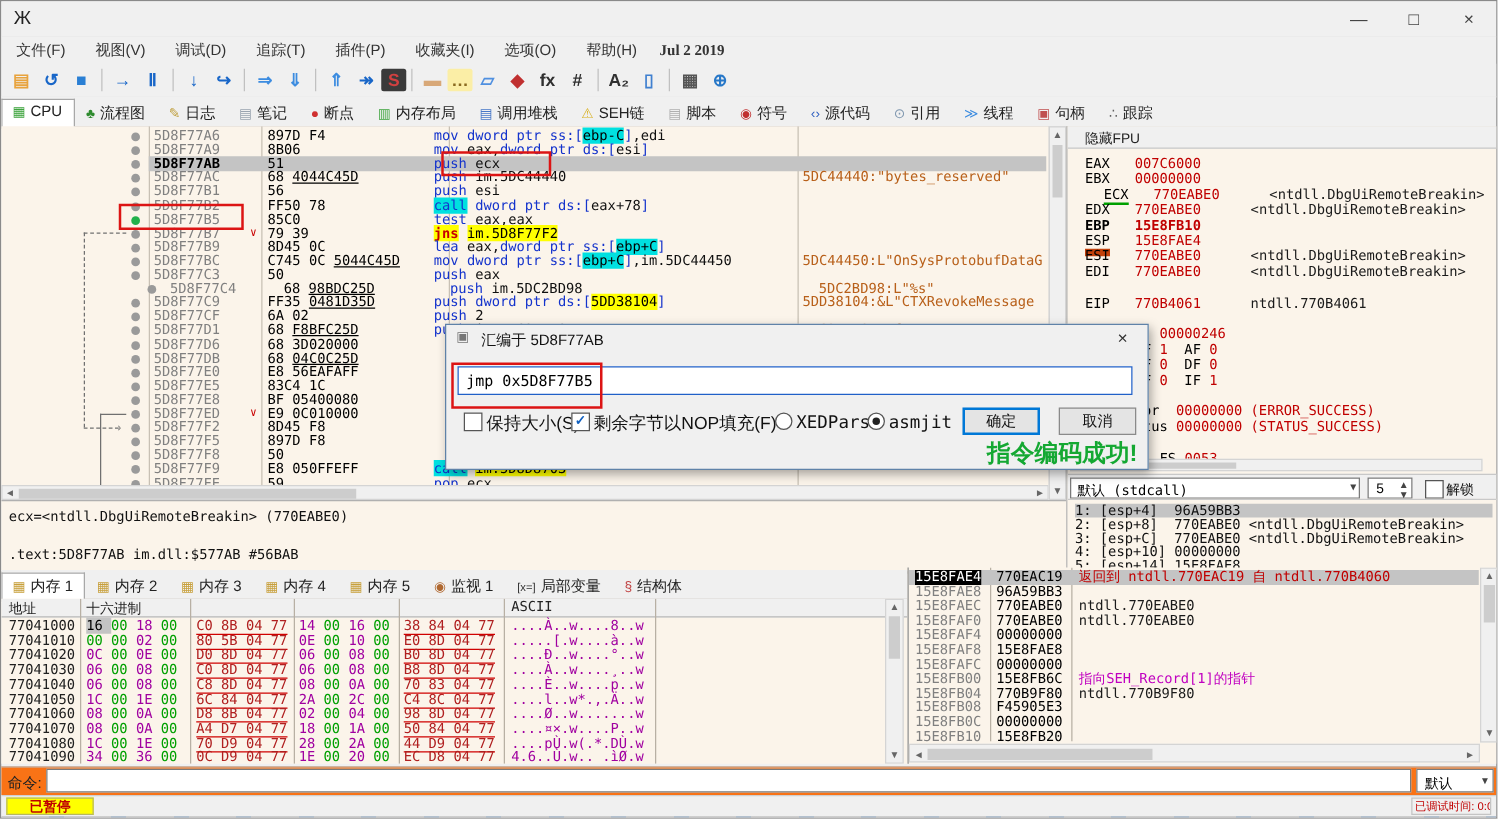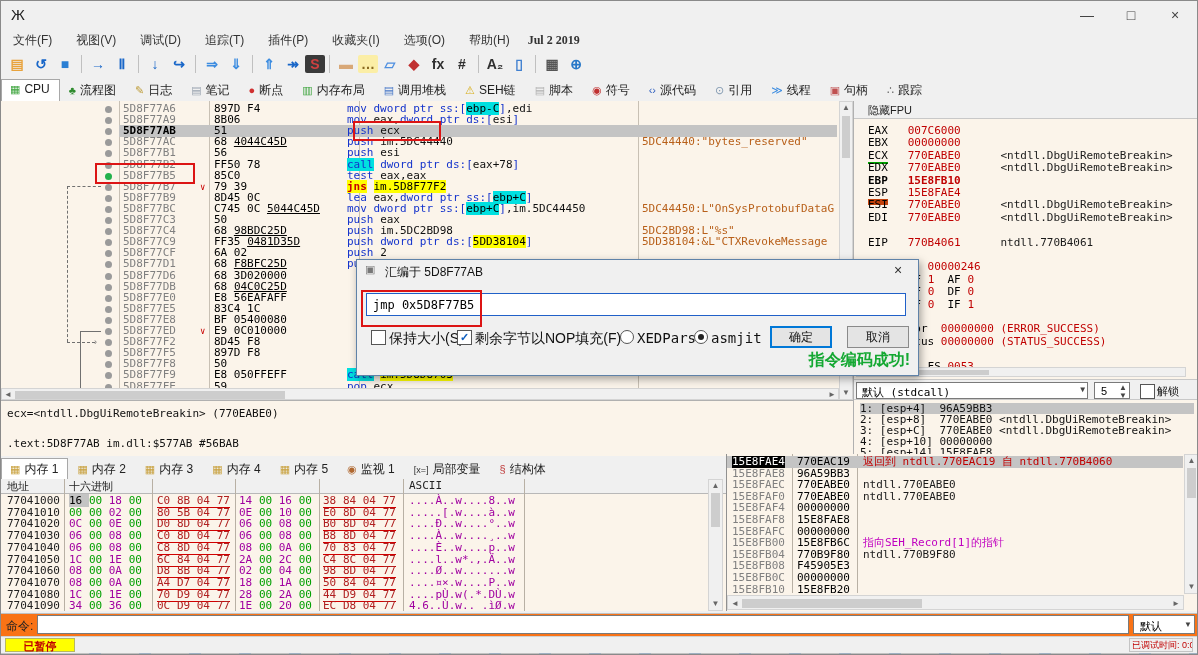--- a/index.html
+++ b/index.html
@@ -66,21 +66,21 @@
   #dialog .dtitle{position:absolute;left:10px;top:4px;font-size:12px;color:#111;}
   #dialog .dico{position:absolute;left:-2px;top:-1px;font-size:11px;color:#777;}
   #dialog .dclose{position:absolute;right:8px;top:2px;width:24px;height:18px;text-align:center;font-size:14px;color:#333;}
   #asm-input{position:absolute;left:9px;top:33px;width:540px;height:23px;border:1px solid #2060C8;background:#fff;font-family:"DejaVu Sans Mono",monospace;font-size:12px;padding:0 0 0 6px;box-sizing:border-box;}
   .cbbox{position:absolute;width:13px;height:13px;background:#fff;border:1px solid #555;font-size:11px;line-height:12px;text-align:center;color:#1060C0;font-weight:bold;}
   .rdo{position:absolute;width:12px;height:12px;background:#fff;border:1px solid #555;border-radius:50%;}
   .rdo .fill{position:absolute;left:3px;top:3px;width:6px;height:6px;border-radius:50%;background:#222;}
   .dlbl{position:absolute;font-size:14px;color:#111;white-space:nowrap;}
   .dbtn{position:absolute;width:62px;height:22px;background:#e4e4e4;border:1px solid #8a8a8a;font-size:12px;text-align:center;line-height:20px;color:#111;box-sizing:border-box;}
   .dbtn.def{border:2px solid #0078D7;line-height:18px;}
-  #dlgstatus{position:absolute;right:8px;top:90px;font-size:16px;font-weight:bold;color:#14A832;}
+  #dlgstatus{position:absolute;right:8px;top:90px;font-size:19px;font-weight:bold;color:#14A832;}
   
   .anno{position:absolute;border:2px solid #DC1414;z-index:60;background:transparent;}
   
   #memtabs{position:absolute;left:0;top:455px;width:725px;height:23px;background:#f0f0f0;border-bottom:1px solid #a8a8a8;}
   #memtabs .tab{height:20px;margin-top:2px;padding-top:2px;}
   #mempanel{position:absolute;left:0;top:478px;width:725px;height:132px;background:#FBF4EA;overflow:hidden;}
   #memhdr{position:absolute;left:0;top:0;width:100%;height:14px;background:#f0f0f0;border-bottom:1px solid #b8b8b8;font-size:11px;color:#222;}
   .memrow{position:absolute;font-family:"DejaVu Sans Mono",monospace;font-size:11px;line-height:12px;white-space:pre;}
   .maddr{position:absolute;left:6px;color:#202020;}
   .mgrp{position:absolute;}
@@ -144,21 +144,21 @@
         <div class="drow" style="top: 13.1px; text-decoration: underline;"><span class="dot"></span><span class="daddr">5D8F77A9</span><span class="dbytes"><span>8B06</span></span><span class="dinstr"><span class="sg-m">mov </span><span class="sg-r">eax,</span><span class="sg-m">dword ptr ds:[</span><span class="sg-r">esi</span><span class="sg-m">]</span></span></div>
         <div class="drow" style="top: 24.2px;"><div class="selband"></div><span class="dot"></span><span class="daddr selb">5D8F77AB</span><span class="dbytes"><span>51</span></span><span class="dinstr"><span class="sg-m">push </span><span class="sg-r">ecx</span></span></div>
         <div class="drow" style="top: 35.3px;"><span class="dot"></span><span class="daddr">5D8F77AC</span><span class="dbytes"><span>68 </span><span class="u">4044C45D</span></span><span class="dinstr"><span class="sg-m">push </span><span class="sg-r">im.5DC44440</span></span><span class="dcmt">5DC44440:"bytes_reserved"</span></div>
         <div class="drow" style="top: 46.4px;"><span class="dot"></span><span class="daddr">5D8F77B1</span><span class="dbytes"><span>56</span></span><span class="dinstr"><span class="sg-m">push </span><span class="sg-r">esi</span></span></div>
         <div class="drow" style="top: 57.5px;"><span class="dot"></span><span class="daddr">5D8F77B2</span><span class="dbytes"><span>FF50 78</span></span><span class="dinstr"><span class="sg-cb">call</span><span class="sg-r"> </span><span class="sg-m">dword ptr ds:[</span><span class="sg-r">eax+78</span><span class="sg-m">]</span></span></div>
         <div class="drow" style="top: 68.6px;"><span class="dot green"></span><span class="daddr">5D8F77B5</span><span class="dbytes"><span>85C0</span></span><span class="dinstr"><span class="sg-m">test </span><span class="sg-r">eax,eax</span></span></div>
         <div class="drow" style="top: 79.7px;"><span class="dot"></span><span class="redv">∨</span><span class="daddr">5D8F77B7</span><span class="dbytes"><span>79 39</span></span><span class="dinstr"><span class="sg-jn">jns</span><span class="sg-r"> </span><span class="sg-yb">im.5D8F77F2</span></span></div>
         <div class="drow" style="top: 90.8px;"><span class="dot"></span><span class="daddr">5D8F77B9</span><span class="dbytes"><span>8D45 0C</span></span><span class="dinstr"><span class="sg-m">lea </span><span class="sg-r">eax,</span><span class="sg-m">dword ptr ss:[</span><span class="sg-cy">ebp+C</span><span class="sg-m">]</span></span></div>
         <div class="drow" style="top: 101.9px;"><span class="dot"></span><span class="daddr">5D8F77BC</span><span class="dbytes"><span>C745 0C </span><span class="u">5044C45D</span></span><span class="dinstr"><span class="sg-m">mov </span><span class="sg-m">dword ptr ss:[</span><span class="sg-cy">ebp+C</span><span class="sg-m">]</span><span class="sg-r">,im.5DC44450</span></span><span class="dcmt">5DC44450:L"OnSysProtobufDataG</span></div>
         <div class="drow" style="top: 113px;"><span class="dot"></span><span class="daddr">5D8F77C3</span><span class="dbytes"><span>50</span></span><span class="dinstr"><span class="sg-m">push </span><span class="sg-r">eax</span></span></div>
-        <div class="drow" style="top: 124.1px;"><span class="dot"></span><span class="daddr">5D8F77C4</span><span class="dbytes"><span>68 </span><span class="u">98BDC25D</span></span><span class="dinstr"><span class="sg-m">push </span><span class="sg-r">im.5DC2BD98</span></span><span class="dcmt">5DC2BD98:L"%s"</span></div>
+        <div class="drow" style="top: 124.1px; margin-left: 13px;"><span class="dot"></span><span class="daddr">5D8F77C4</span><span class="dbytes"><span>68 </span><span class="u">98BDC25D</span></span><span class="dinstr"><span class="sg-m">push </span><span class="sg-r">im.5DC2BD98</span></span><span class="dcmt">5DC2BD98:L"%s"</span></div>
         <div class="drow" style="top: 135.2px;"><span class="dot"></span><span class="daddr">5D8F77C9</span><span class="dbytes"><span>FF35 </span><span class="u">0481D35D</span></span><span class="dinstr"><span class="sg-m">push </span><span class="sg-m">dword ptr ds:[</span><span class="sg-yb">5DD38104</span><span class="sg-m">]</span></span><span class="dcmt">5DD38104:&amp;L"CTXRevokeMessage</span></div>
         <div class="drow" style="top: 146.3px;"><span class="dot"></span><span class="daddr">5D8F77CF</span><span class="dbytes"><span>6A 02</span></span><span class="dinstr"><span class="sg-m">push </span><span class="sg-r">2</span></span></div>
         <div class="drow" style="top: 157.4px;"><span class="dot"></span><span class="daddr">5D8F77D1</span><span class="dbytes"><span>68 </span><span class="u">F8BFC25D</span></span><span class="dinstr"><span class="sg-m">push </span><span class="sg-r">im.5DC2BFF8</span></span><span class="dcmt">5DC2BFF8:L"func"</span></div>
         <div class="drow" style="top: 168.5px;"><span class="dot"></span><span class="daddr">5D8F77D6</span><span class="dbytes"><span>68 3D020000</span></span><span class="dinstr"></span></div>
         <div class="drow" style="top: 179.6px;"><span class="dot"></span><span class="daddr">5D8F77DB</span><span class="dbytes"><span>68 </span><span class="u">04C0C25D</span></span><span class="dinstr"></span></div>
         <div class="drow" style="top: 190.7px;"><span class="dot"></span><span class="daddr">5D8F77E0</span><span class="dbytes"><span>E8 56EAFAFF</span></span><span class="dinstr"></span></div>
         <div class="drow" style="top: 201.8px;"><span class="dot"></span><span class="daddr">5D8F77E5</span><span class="dbytes"><span>83C4 1C</span></span><span class="dinstr"></span></div>
         <div class="drow" style="top: 212.9px;"><span class="dot"></span><span class="daddr">5D8F77E8</span><span class="dbytes"><span>BF 05400080</span></span><span class="dinstr"></span></div>
         <div class="drow" style="top: 224px;"><span class="dot"></span><span class="redv">∨</span><span class="daddr">5D8F77ED</span><span class="dbytes"><span>E9 0C010000</span></span><span class="dinstr"></span></div>
         <div class="drow" style="top: 235.1px;"><span class="dot"></span><span class="daddr">5D8F77F2</span><span class="dbytes"><span>8D45 F8</span></span><span class="dinstr"></span></div>
@@ -183,21 +183,21 @@
   <div id="infobox">
     <div style="position:absolute;left:6px;top:6px;">ecx=&lt;ntdll.DbgUiRemoteBreakin&gt; (770EABE0)</div>
     <div style="position:absolute;left:6px;top:36px;">.text:5D8F77AB im.dll:$577AB #56BAB</div>
   </div>
 
   <div id="regs">
     <div id="fpubar">隐藏FPU</div>
     <div id="reglines">
         <div class="regline" style="top: 24px;"><span class="rg-l">EAX   </span><span class="rg-v">007C6000</span></div>
         <div class="regline" style="top: 36.4px;"><span class="rg-l">EBX   </span><span class="rg-v">00000000</span></div>
-        <div class="regline" style="top: 48.8px;"><span class="rg-lg">ECX</span><span class="rg-l">   </span><span class="rg-v">770EABE0</span><span class="rg-l">      </span><span class="rg-s">&lt;ntdll.DbgUiRemoteBreakin&gt;</span></div>
+        <div class="regline" style="top: 48.8px; margin-left: 15px;"><span class="rg-lg">ECX</span><span class="rg-l">   </span><span class="rg-v">770EABE0</span><span class="rg-l">      </span><span class="rg-s">&lt;ntdll.DbgUiRemoteBreakin&gt;</span></div>
         <div class="regline" style="top: 61.2px;"><span class="rg-l">EDX   </span><span class="rg-v">770EABE0</span><span class="rg-l">      </span><span class="rg-s">&lt;ntdll.DbgUiRemoteBreakin&gt;</span></div>
         <div class="regline" style="top: 73.6px; font-weight: bold;"><span class="rg-l">EBP   </span><span class="rg-v">15E8FB10</span></div>
         <div class="regline" style="top: 86px;"><span class="rg-lo">ESP</span><span class="rg-l">   </span><span class="rg-v">15E8FAE4</span></div>
         <div class="regline" style="top: 98.4px;"><span class="rg-l">ESI   </span><span class="rg-v">770EABE0</span><span class="rg-l">      </span><span class="rg-s">&lt;ntdll.DbgUiRemoteBreakin&gt;</span></div>
         <div class="regline" style="top: 110.8px;"><span class="rg-l">EDI   </span><span class="rg-v">770EABE0</span><span class="rg-l">      </span><span class="rg-s">&lt;ntdll.DbgUiRemoteBreakin&gt;</span></div>
         <div class="regline" style="top: 123.2px;"></div>
         <div class="regline" style="top: 135.6px;"><span class="rg-l">EIP   </span><span class="rg-v">770B4061</span><span class="rg-l">      </span><span class="rg-s">ntdll.770B4061</span></div>
         <div class="regline" style="top: 148px;"></div>
         <div class="regline" style="top: 160.4px;"><span class="rg-l">EFLAGS   </span><span class="rg-v">00000246</span></div>
         <div class="regline" style="top: 172.8px;"><span class="rg-l">ZF </span><span class="rg-v">1</span><span class="rg-l">  PF </span><span class="rg-v">1</span><span class="rg-l">  AF </span><span class="rg-v">0</span></div>

